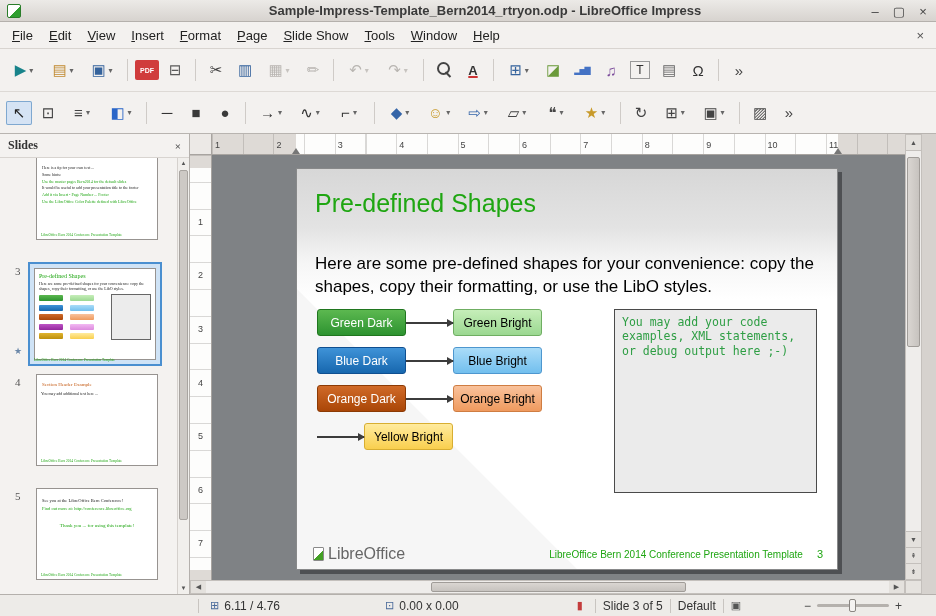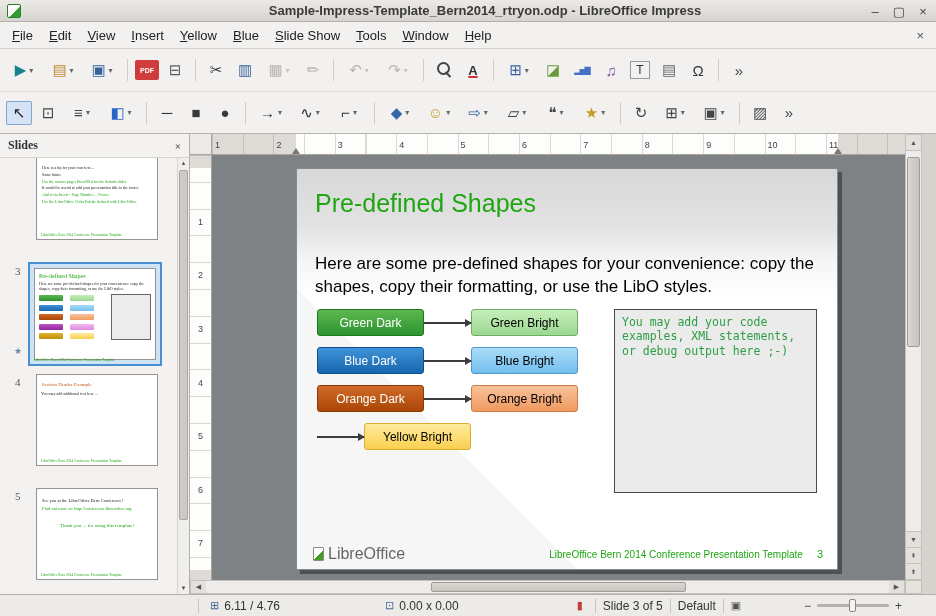--- a/index.html
+++ b/index.html
@@ -101,21 +101,21 @@
   .slide { position:absolute; left:84px; top:13px; width:542px; height:402px; background:#fff;
     border:1px solid #88898a; box-shadow:4px 4px 0 rgba(38,40,42,0.55); overflow:hidden; }
   .slide-band { position:absolute; left:0; top:0; right:0; height:130px;
     background:linear-gradient(#d7d7d7 0px,#e3e3e3 58px,#f6f6f6 95px,#ffffff 130px); }
   .slide-facet { position:absolute; left:0; bottom:0; width:0; height:0;
     border-left:280px solid rgba(0,0,0,0.035); border-top:280px solid transparent; }
   .slide-title { position:absolute; left:18px; top:20px; font-size:25px; color:#1fa612; }
   .slide-body { position:absolute; left:18px; top:84px; width:505px; font-size:17px; color:#000; line-height:1.33; }
   .shape-col { position:absolute; left:20px; top:140px; width:300px; }
   .shape-row { display:flex; align-items:center; margin-bottom:11px; height:27px; }
-  .shape { width:107px; height:27px; border-radius:3px; display:flex; align-items:center; justify-content:center; font-size:12px; }
+  .shape { width:89px; height:27px; border-radius:3px; display:flex; align-items:center; justify-content:center; font-size:12px; }
   .shape.dark { background:linear-gradient(var(--d1),var(--d2)); border:1px solid var(--db); color:#fff; }
   .shape.bright { background:linear-gradient(var(--b1),var(--b2)); border:1px solid var(--bb); color:#000; }
   .conn-arrow { width:47px; height:2px; background:#3c3c3c; position:relative; }
   .conn-arrow::after { content:""; position:absolute; right:-1px; top:-3px; width:0; height:0;
     border-left:7px solid #3c3c3c; border-top:4px solid transparent; border-bottom:4px solid transparent; }
   .code-box { position:absolute; left:317px; top:140px; width:203px; height:184px; background:#ebebeb;
     border:1px solid #4a4a4a; padding:5px 7px; font-family:"DejaVu Sans Mono", monospace; font-size:11.5px;
     color:#2e9e44; line-height:1.25; white-space:pre-line; }
   .slide-footer { position:absolute; left:16px; right:14px; bottom:7px; height:16px; display:flex; align-items:center; }
   .lo-logo { width:11px; height:14px; background:linear-gradient(135deg,#ffffff 55%,#43a025 55%);
@@ -164,22 +164,22 @@
     <span class="win-btn" data-name="maximize-button">▢</span>
     <span class="win-btn" data-name="close-button">×</span>
   </span>
 </div>
 
 <div class="menubar" data-name="menu-bar">
   <span class="menu-item" data-name="menu-file">File</span>
   <span class="menu-item" data-name="menu-edit">Edit</span>
   <span class="menu-item" data-name="menu-view">View</span>
   <span class="menu-item" data-name="menu-insert">Insert</span>
-  <span class="menu-item" data-name="menu-format">Yellow</span>
-  <span class="menu-item" data-name="menu-slide">Blue</span>
+  <span class="menu-item" data-name="menu-format">Format</span>
+  <span class="menu-item" data-name="menu-slide">Page</span>
   <span class="menu-item" data-name="menu-slide-show">Slide Show</span>
   <span class="menu-item" data-name="menu-tools">Tools</span>
   <span class="menu-item" data-name="menu-window">Window</span>
   <span class="menu-item" data-name="menu-help">Help</span>
   <span class="menu-close" data-name="close-document-icon">×</span>
 </div>
 
 <div class="toolbar tb1" data-name="standard-toolbar">
   <span class="tbi dd" data-name="new-presentation-icon" style="color: rgb(24, 131, 138);">▶</span>
     <span class="tbi dd" data-name="open-file-icon" style="color: rgb(192, 138, 48);">▤</span>

